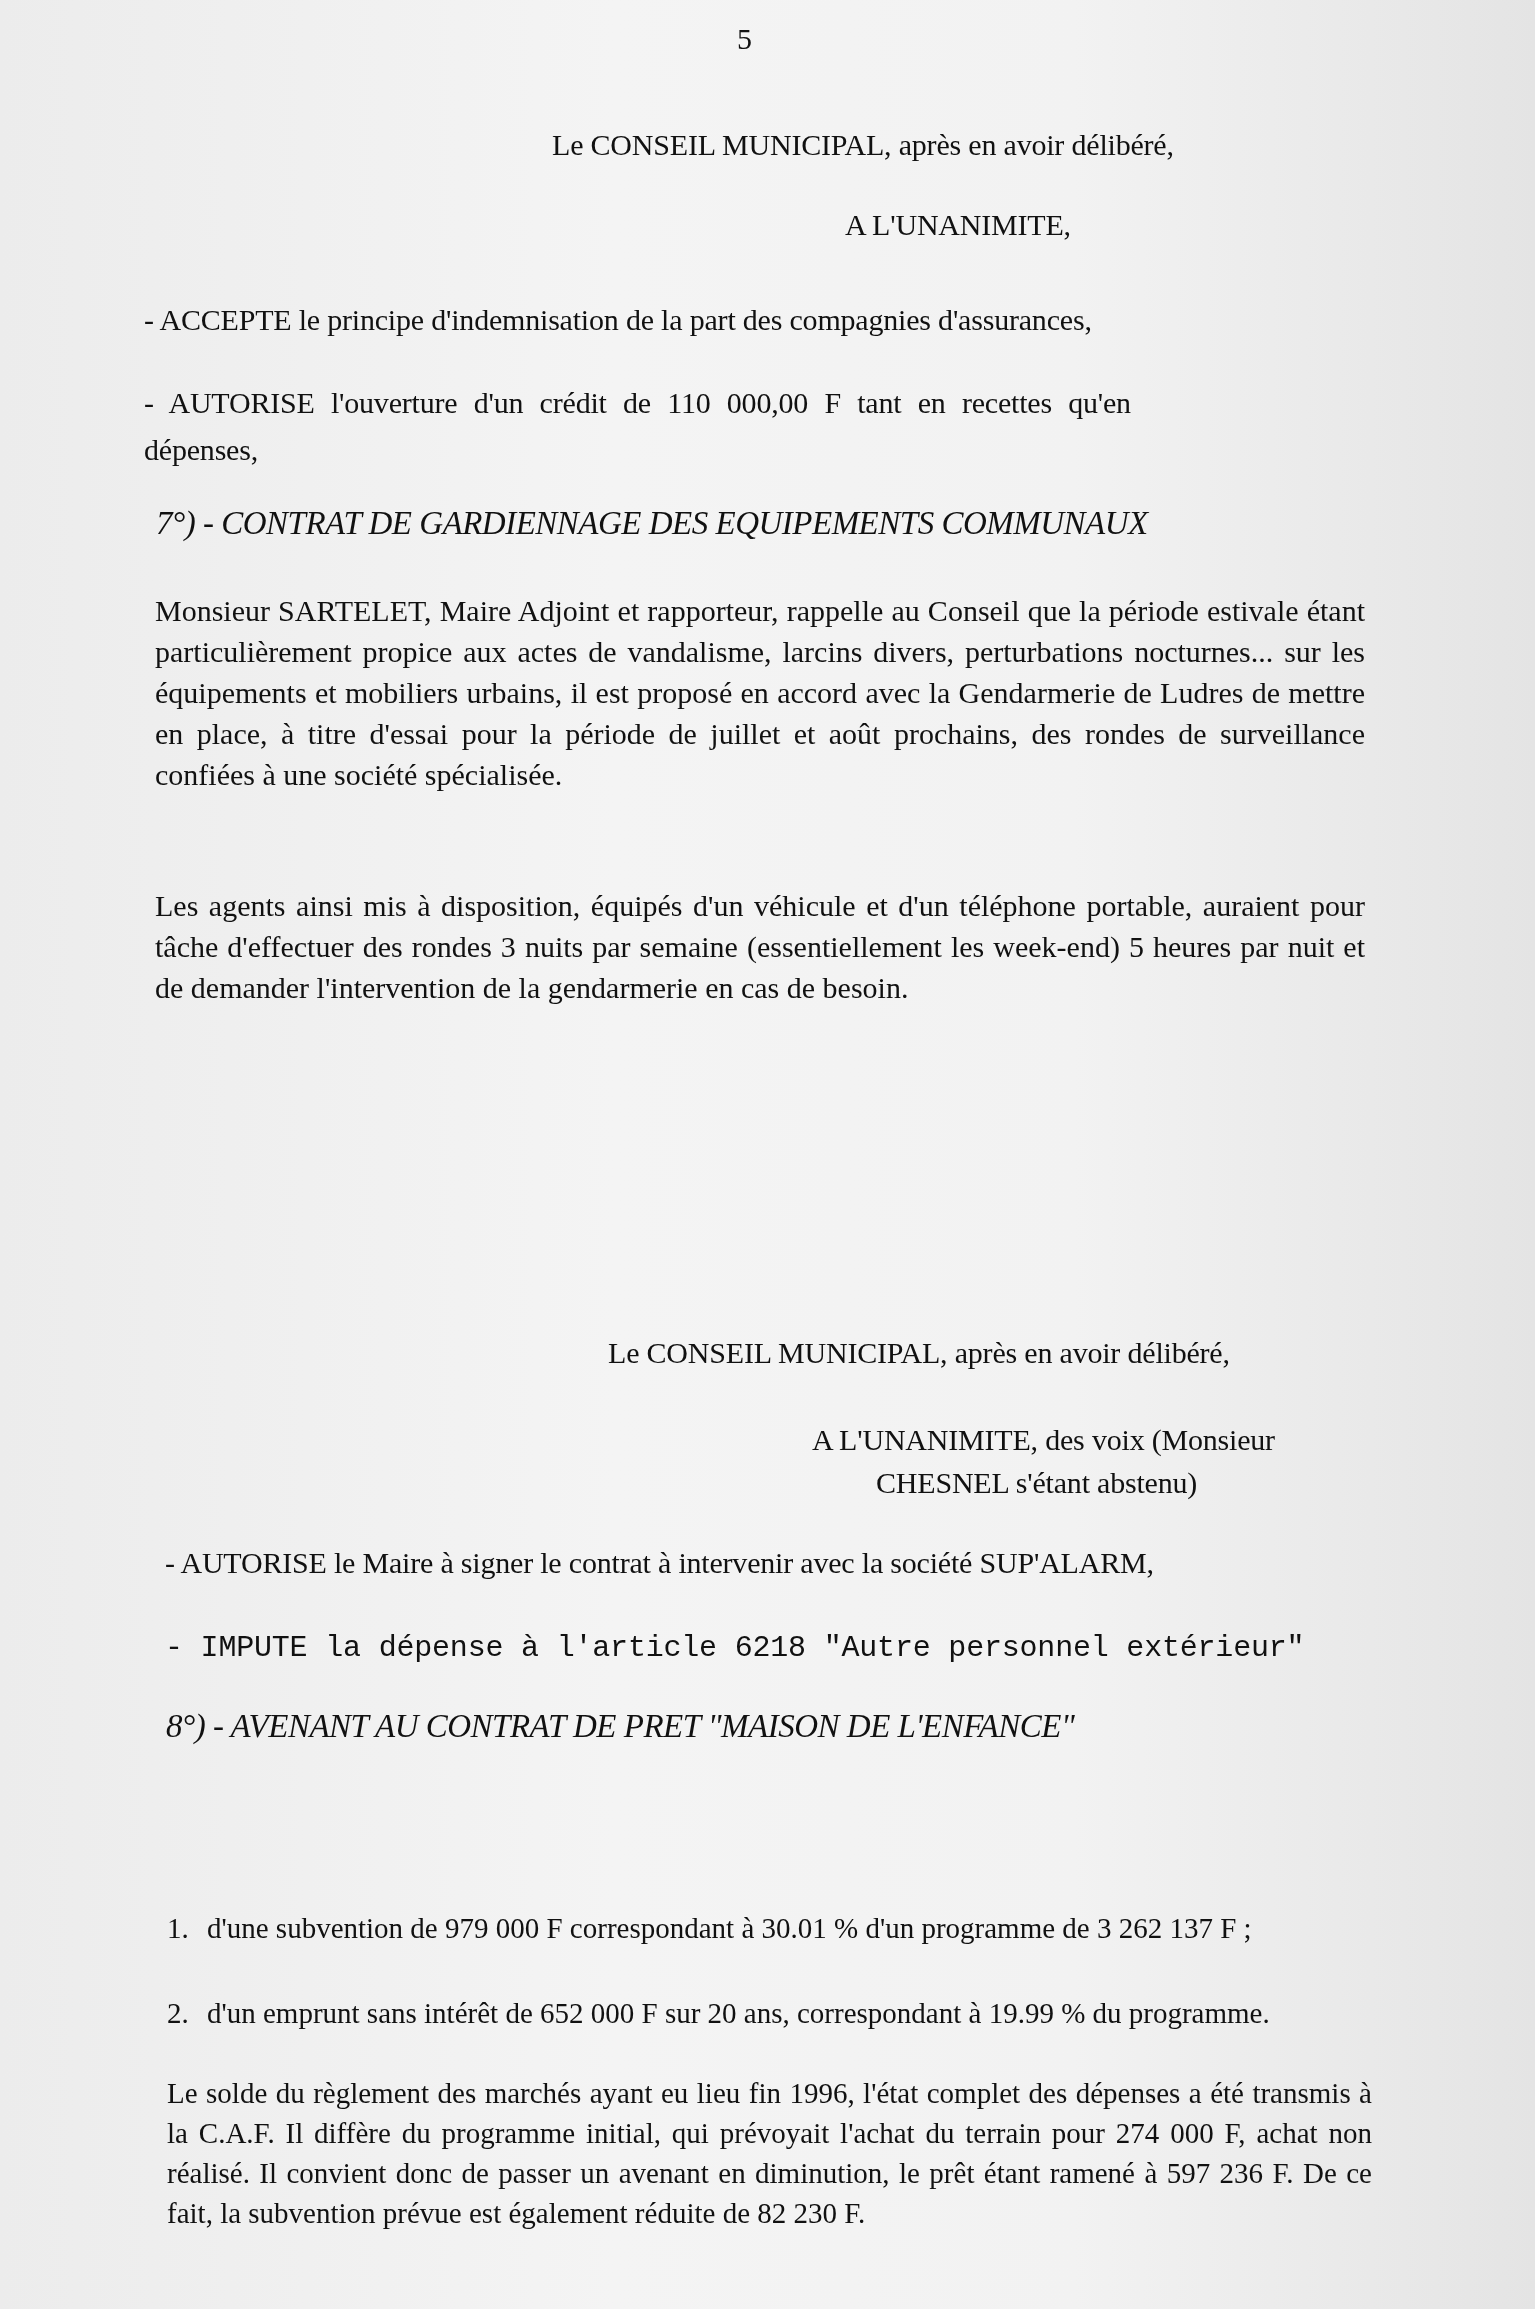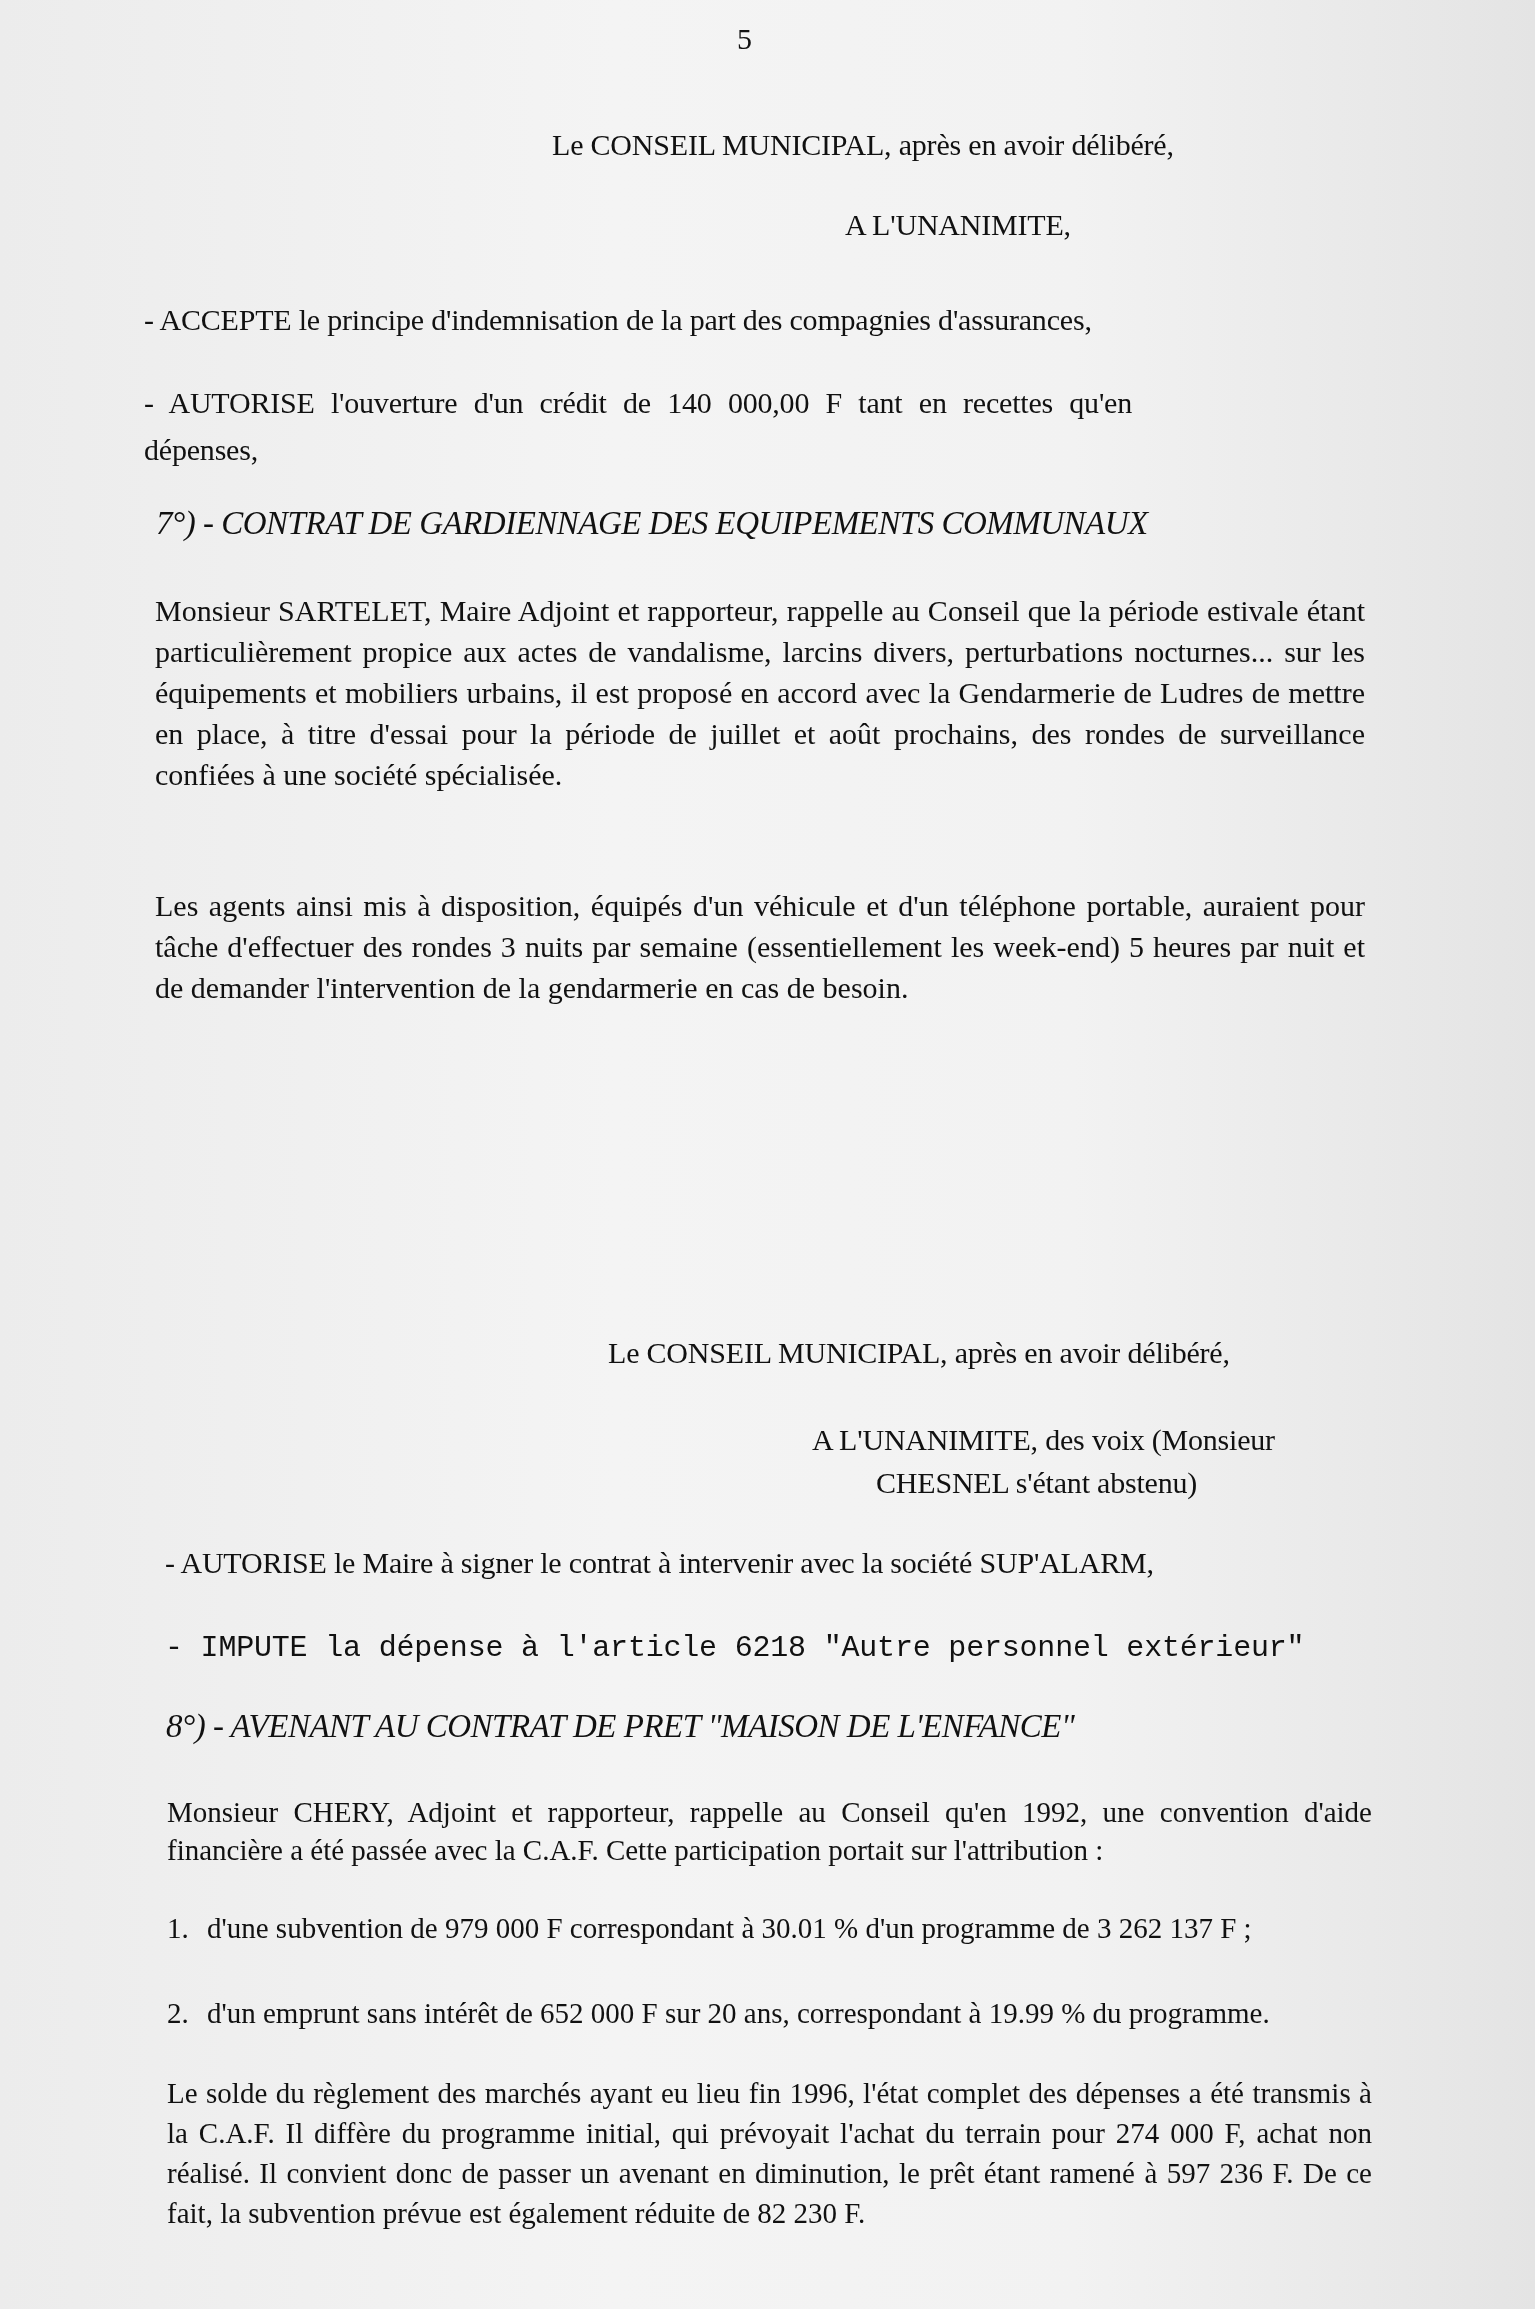--- a/index.html
+++ b/index.html
@@ -26,38 +26,37 @@
 </head>
 <body>
 
 <div class="page">
 
   <div class="abs pn">5</div>
 
   <div class="abs body-text" style="left:552px; top:125px;">Le CONSEIL MUNICIPAL, après en avoir délibéré,</div>
   <div class="abs body-text" style="left:804px; top:205px;margin-left:41px;">A L'UNANIMITE,</div>
   <div class="abs body-text" style="left:144px; top:300px;">- ACCEPTE le principe d'indemnisation de la part des compagnies d'assurances,</div>
-  <div class="abs body-text" style="left:144px; top:383px; word-spacing:9px;">- AUTORISE l'ouverture d'un crédit de 140 000,00 F tant en recettes qu'en</div>
+  <div class="abs body-text" style="left:144px; top:383px; word-spacing:9px;">- AUTORISE l'ouverture d'un crédit de 110 000,00 F tant en recettes qu'en</div>
   <div class="abs body-text" style="left:144px; top:430px;">dépenses,</div>
 
   <div class="abs heading" style="left:156px; top:505px;">7°) - CONTRAT DE GARDIENNAGE DES EQUIPEMENTS COMMUNAUX</div>
 
   <div class="just" style="top:590px;">Monsieur SARTELET, Maire Adjoint et rapporteur, rappelle au Conseil que la période estivale étant particulièrement propice aux actes de vandalisme, larcins divers, perturbations nocturnes... sur les équipements et mobiliers urbains, il est proposé en accord avec la Gendarmerie de Ludres de mettre en place, à titre d'essai pour la période de juillet et août prochains, des rondes de surveillance confiées à une société spécialisée.</div>
   <div class="just" style="top:885px;">Les agents ainsi mis à disposition, équipés d'un véhicule et d'un téléphone portable, auraient pour tâche d'effectuer des rondes 3 nuits par semaine (essentiellement les week-end) 5 heures par nuit et de demander l'intervention de la gendarmerie en cas de besoin.</div>
 
   <div class="abs body-text" style="left:608px; top:1333px;">Le CONSEIL MUNICIPAL, après en avoir délibéré,</div>
   <div class="abs body-text" style="left:812px; top:1420px;">A L'UNANIMITE, des voix (Monsieur</div>
   <div class="abs body-text" style="left:876px; top:1463px;">CHESNEL s'étant abstenu)</div>
 
   <div class="abs body-text" style="left:165px; top:1543px;">- AUTORISE le Maire à signer le contrat à intervenir avec la société SUP'ALARM,</div>
   <div class="abs body-text" style="left:165px; top:1628px;font-family:Liberation Mono, monospace;">- IMPUTE la dépense à l'article 6218 "Autre personnel extérieur"</div>
 
   <div class="abs heading" style="left:166px; top:1708px;">8°) - AVENANT AU CONTRAT DE PRET "MAISON DE L'ENFANCE"</div>
 
-  <div class="p2" style="top:1793px;">Monsieur CHERY, Adjoint et rapporteur, rappelle au Conseil qu'en 1992, une convention d'aide financière a été passée avec la C.A.F. Cette participation portait sur l'attribution :</div>
 
   <div class="item" style="top:1908px;">
     <span class="num">1.</span>
     <span class="txt">d'une subvention de 979 000 F correspondant à 30.01 % d'un programme de 3 262 137 F ;</span>
   </div>
   <div class="item" style="top:1993px;">
     <span class="num">2.</span>
     <span class="txt">d'un emprunt sans intérêt de 652 000 F sur 20 ans, correspondant à 19.99 % du programme.</span>
   </div>
 

